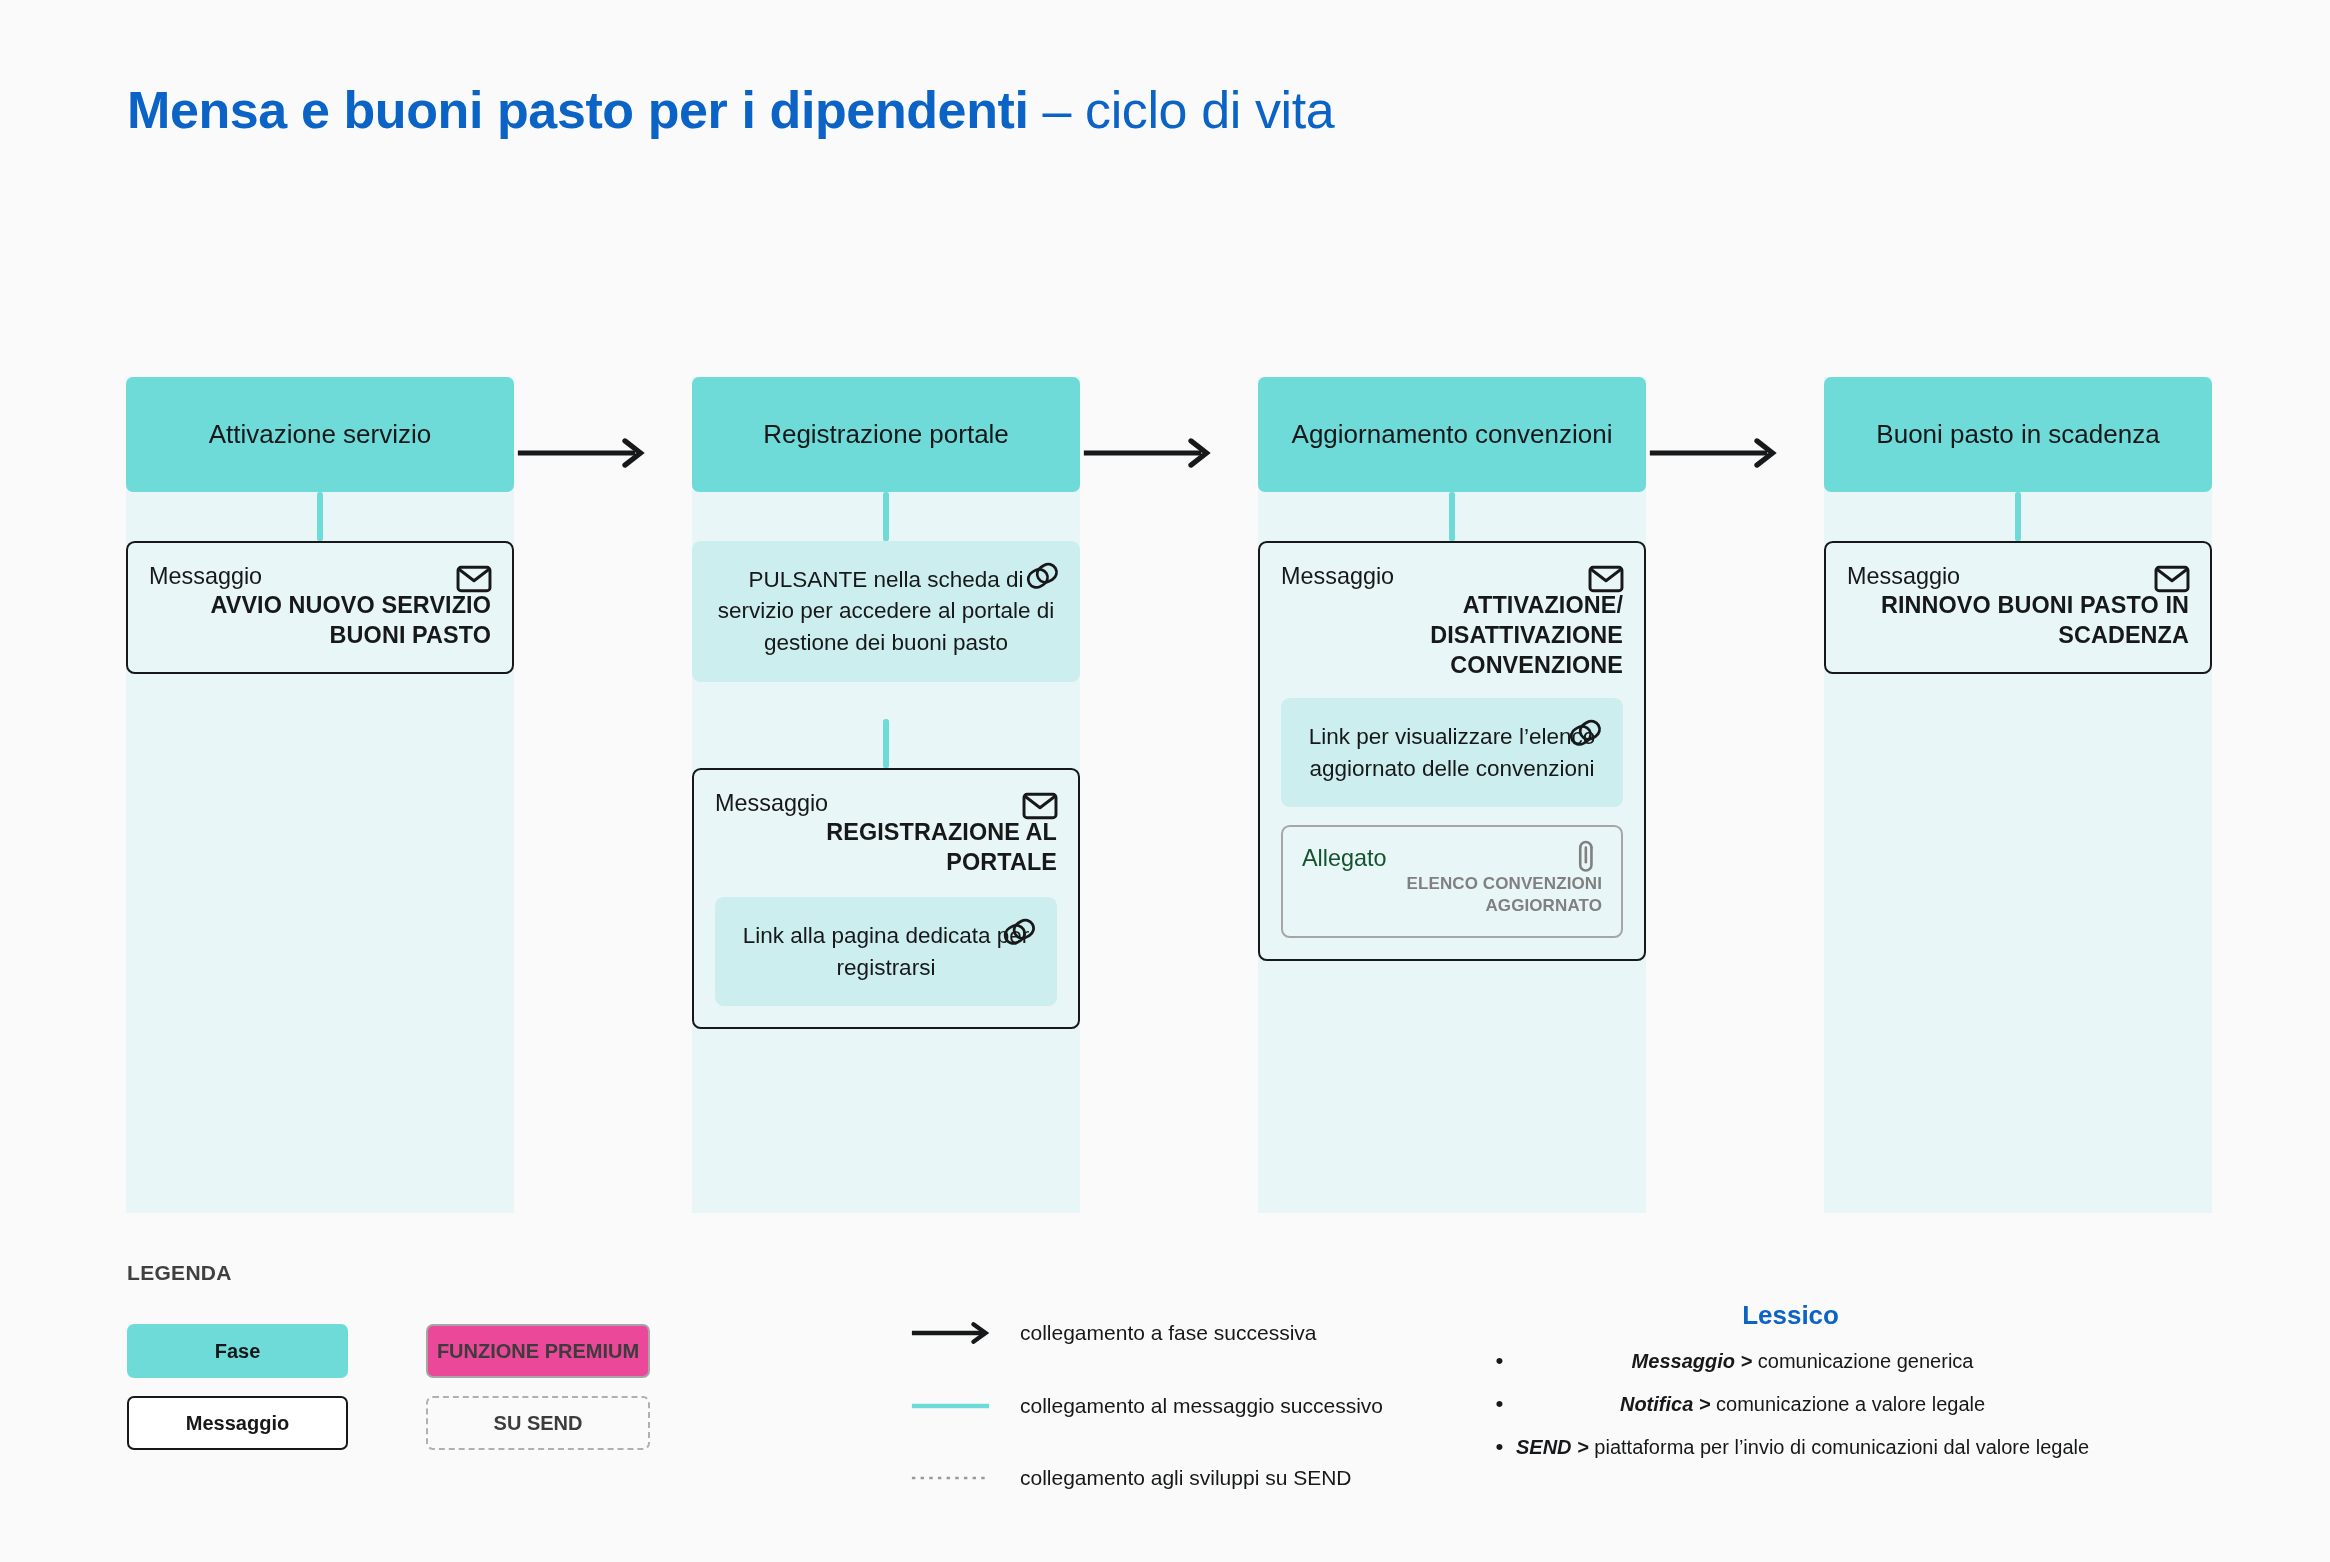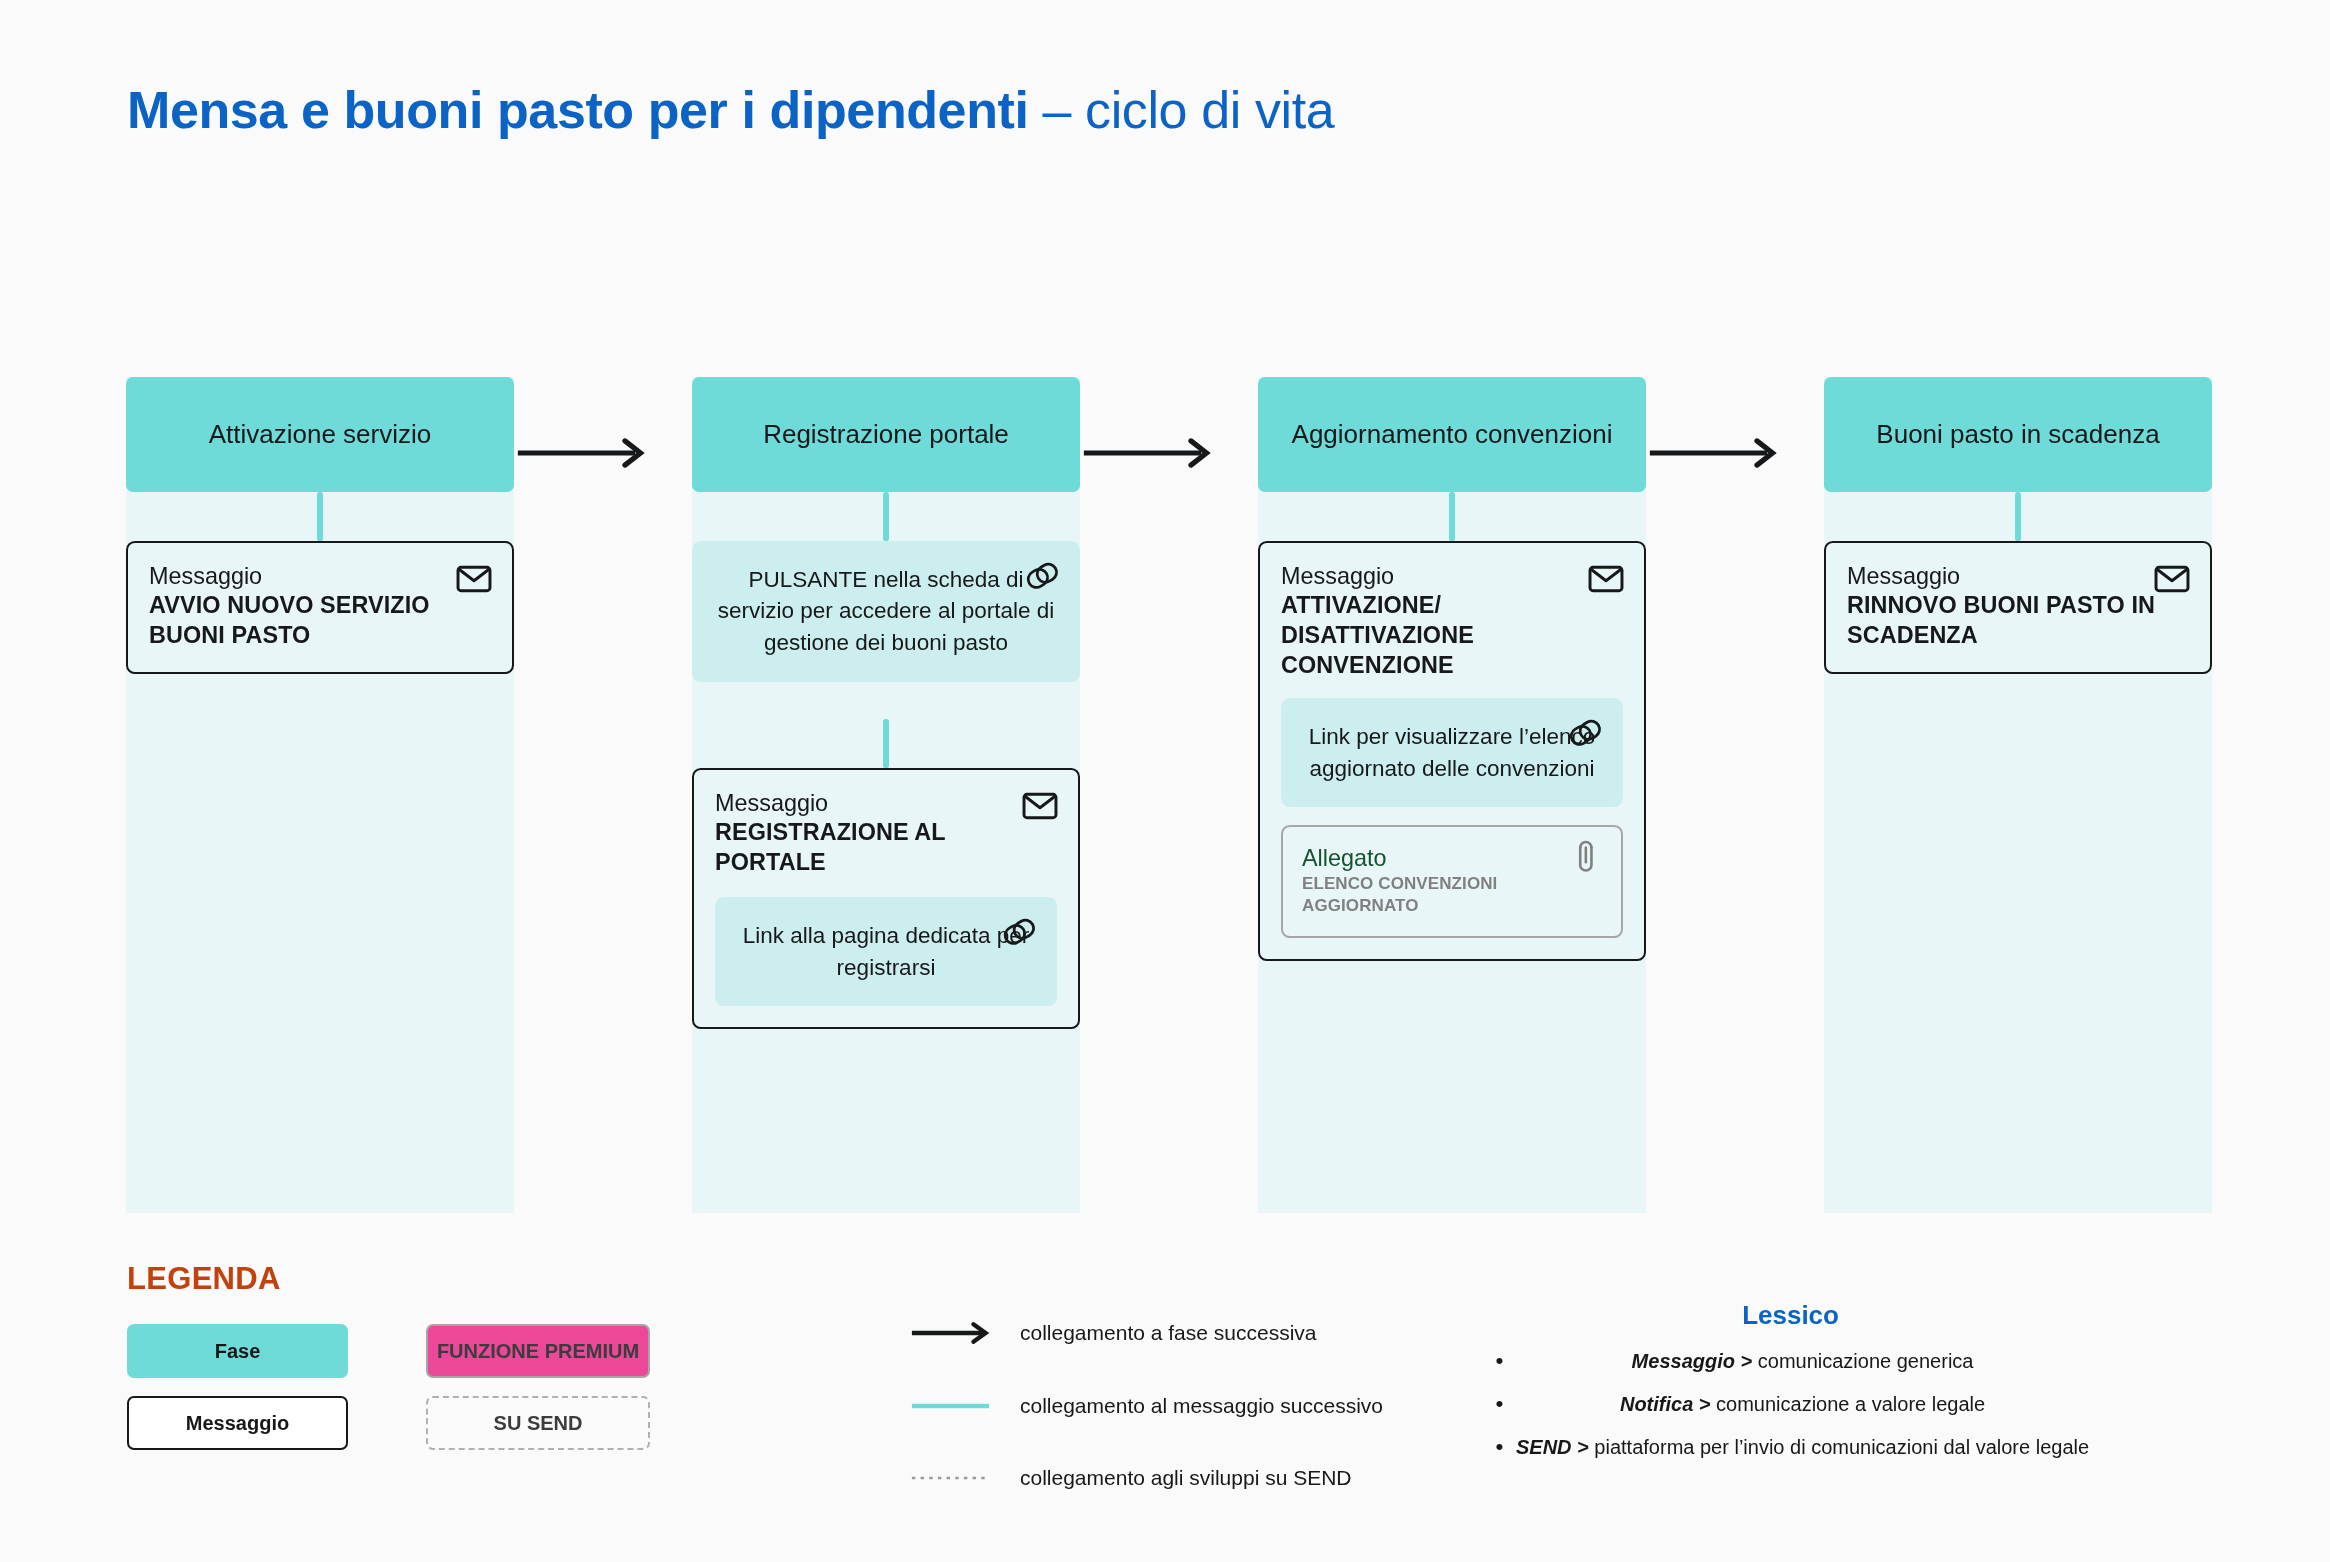--- a/index.html
+++ b/index.html
@@ -99,20 +99,21 @@
     color: #17181a;
     line-height: 1.25;
     font-weight: 400;
   }
   .msgbox .headline {
     font-size: 23.4px;
     color: #17181a;
     font-weight: bold;
     line-height: 1.28;
     letter-spacing: 0.1px;
+    text-align: right;
   }
 
   
   .linkbox {
     position: relative;
     background: #cdeeee;
     border-radius: 8.7px;
     padding: 22.5px 19px 22.5px 19px;
     text-align: center;
     font-size: 22.5px;
@@ -167,23 +168,23 @@
   .arrow-2 { left: 1520px; }
 
   
   .legend {
     position: absolute;
     left: 127px;
     top: 1261px;
     width: 2080px;
   }
   .legend-title {
-    font-size: 31px;
-    font-weight: bold;
-    color: #c2410c;
+    font-size: 21px;
+    font-weight: bold;
+    color: #404040;
     letter-spacing: 0.3px;
   }
   .chip {
     position: absolute;
     width: 221px;
     height: 54px;
     display: flex;
     align-items: center;
     justify-content: center;
     font-size: 20px;

